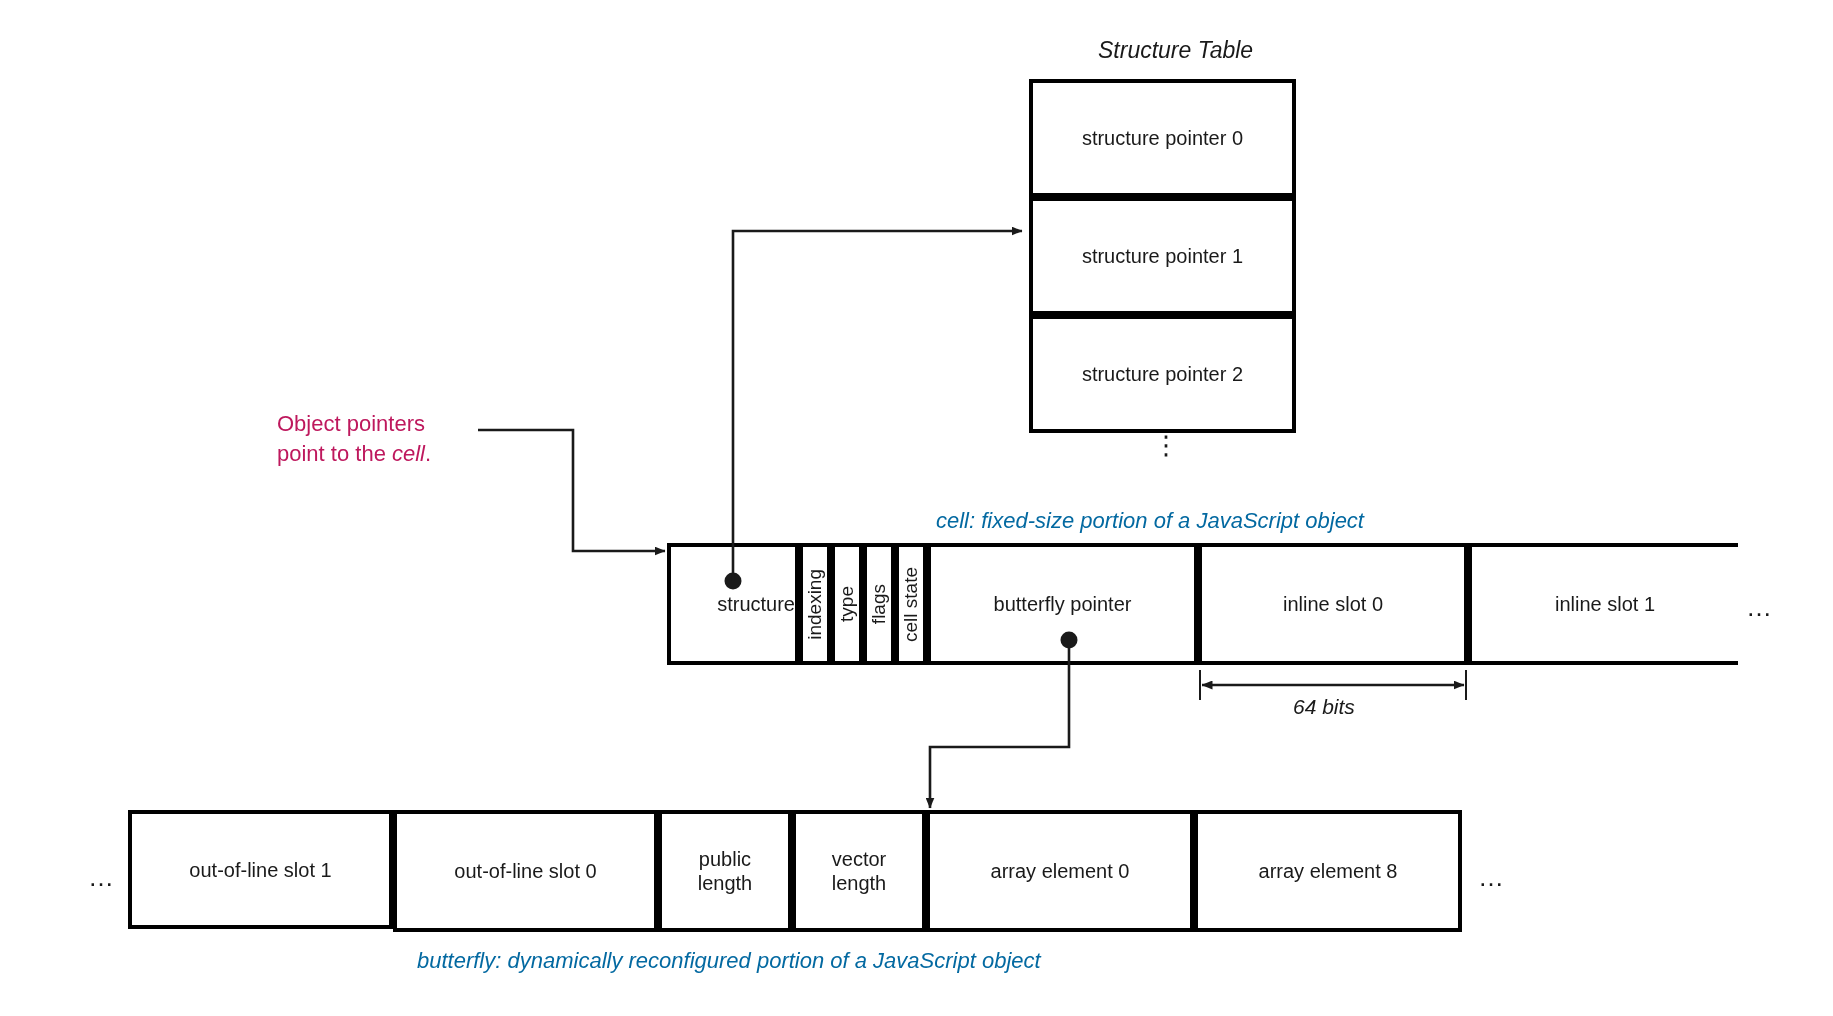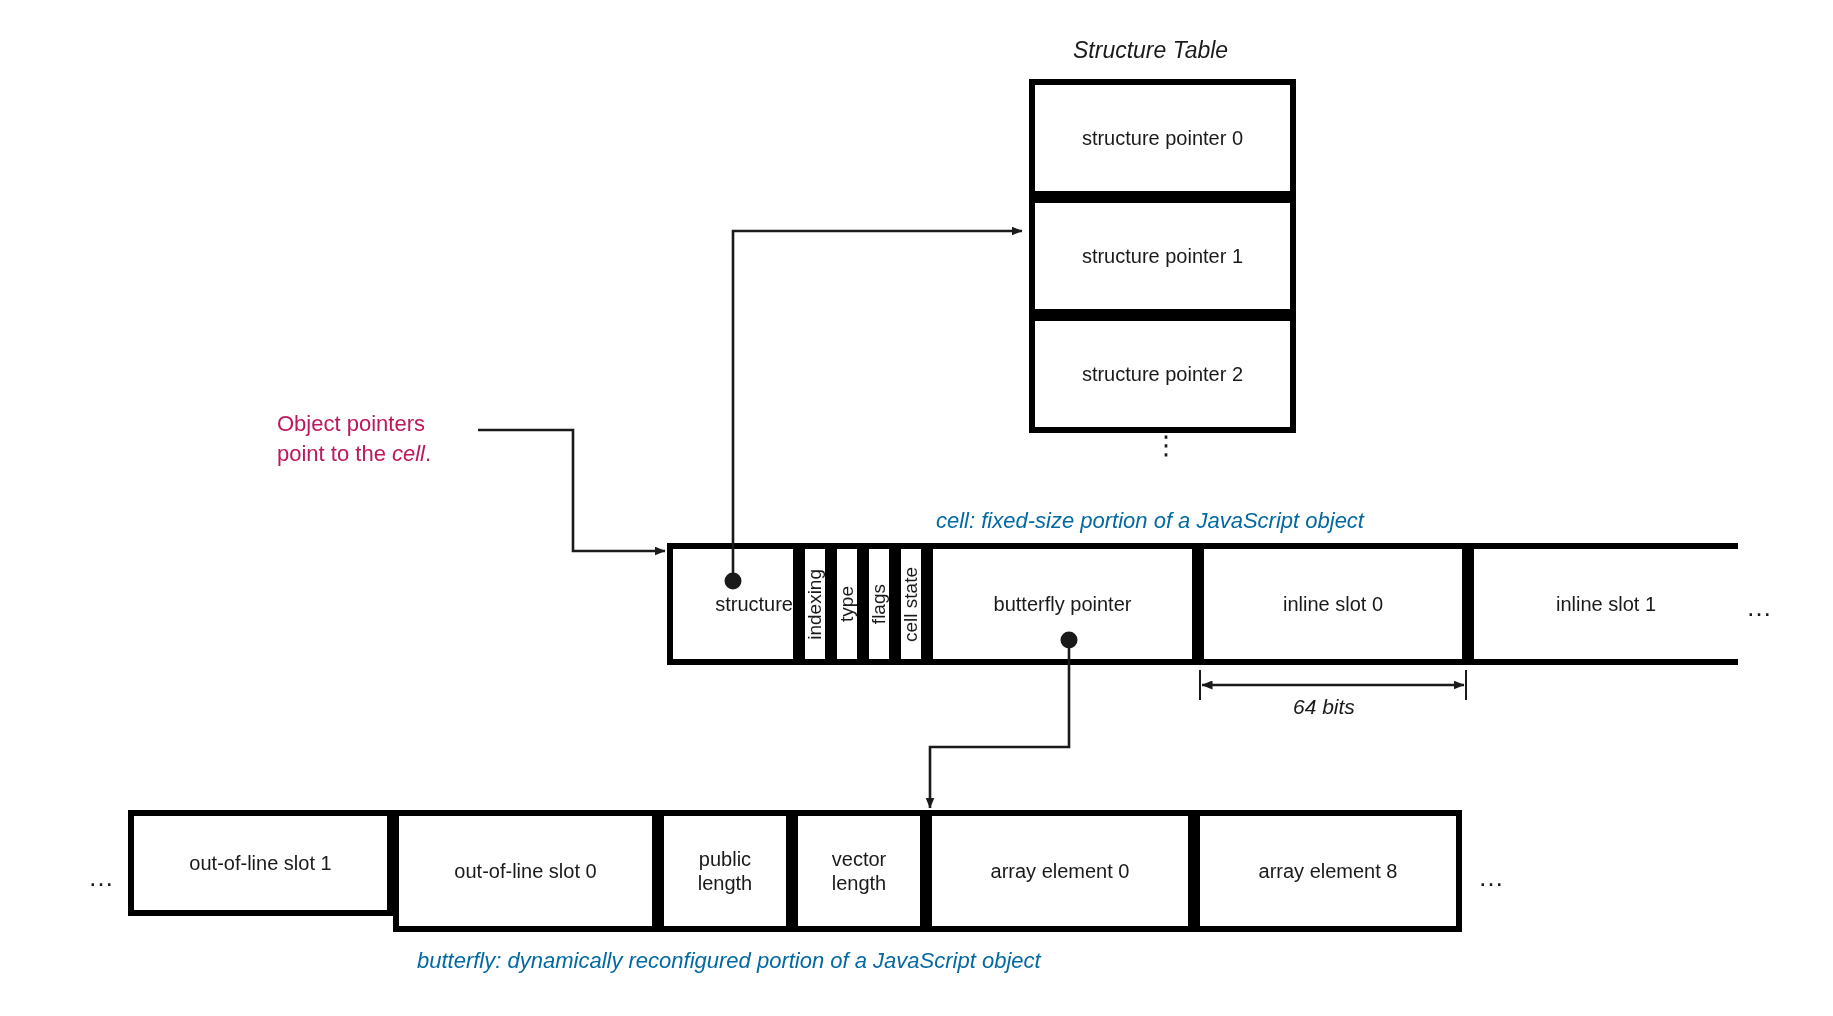--- a/index.html
+++ b/index.html
@@ -24,21 +24,21 @@
     top: 0;
     width: 1833px;
     height: 1016px;
     pointer-events: none;
   }
 
   
   .cellbox {
     position: absolute;
     box-sizing: border-box;
-    border: 6px solid #000000;
+    border: 4px solid #000000;
     background: #ffffff;
     display: flex;
     align-items: center;
     justify-content: center;
     text-align: center;
     font-size: 20px;
     line-height: 1.2;
     color: #1a1a1a;
   }
   .cellbox.norgt { border-right: none; justify-content: center; }
@@ -87,20 +87,21 @@
     font-size: 21px;
     color: #1a1a1a;
     white-space: nowrap;
   }
   .table-title {
     position: absolute;
     font-style: italic;
     font-size: 23px;
     color: #1a1a1a;
     white-space: nowrap;
+    margin-left: 25px;
   }
 </style>
 </head>
 <body>
 
 <div id="canvas">
 
   <div class="table-title" style="left:1073px; top:37px;">Structure Table</div>
 
   <div class="cellbox" style="left:1029px; top:79px; width:267px; height:118px;">
@@ -151,21 +152,21 @@
 
   <div class="cellbox norgt" style="left:1468px; top:543px; width:270px; height:122px;">
     <span>inline slot 1</span>
   </div>
   <div class="ellipsis-h" style="left:1746px; top:592px;">…</div>
 
   <div class="dim-text" style="left:1293px; top:695px;">64 bits</div>
 
   <div class="ellipsis-h" style="left:88px; top:862px;">…</div>
 
-  <div class="cellbox" style="left:128px; top:810px; width:265px; height:106px;">
+  <div class="cellbox" style="left:128px; top:810px; width:265px; height:119px;">
     <span>out-of-line slot 1</span>
   </div>
   <div class="cellbox" style="left:393px; top:810px; width:265px; height:122px;">
     <span>out-of-line slot 0</span>
   </div>
   <div class="cellbox" style="left:658px; top:810px; width:134px; height:122px; white-space:pre-line;">
     <span>public
 length</span>
   </div>
   <div class="cellbox" style="left:792px; top:810px; width:134px; height:122px; white-space:pre-line;">

